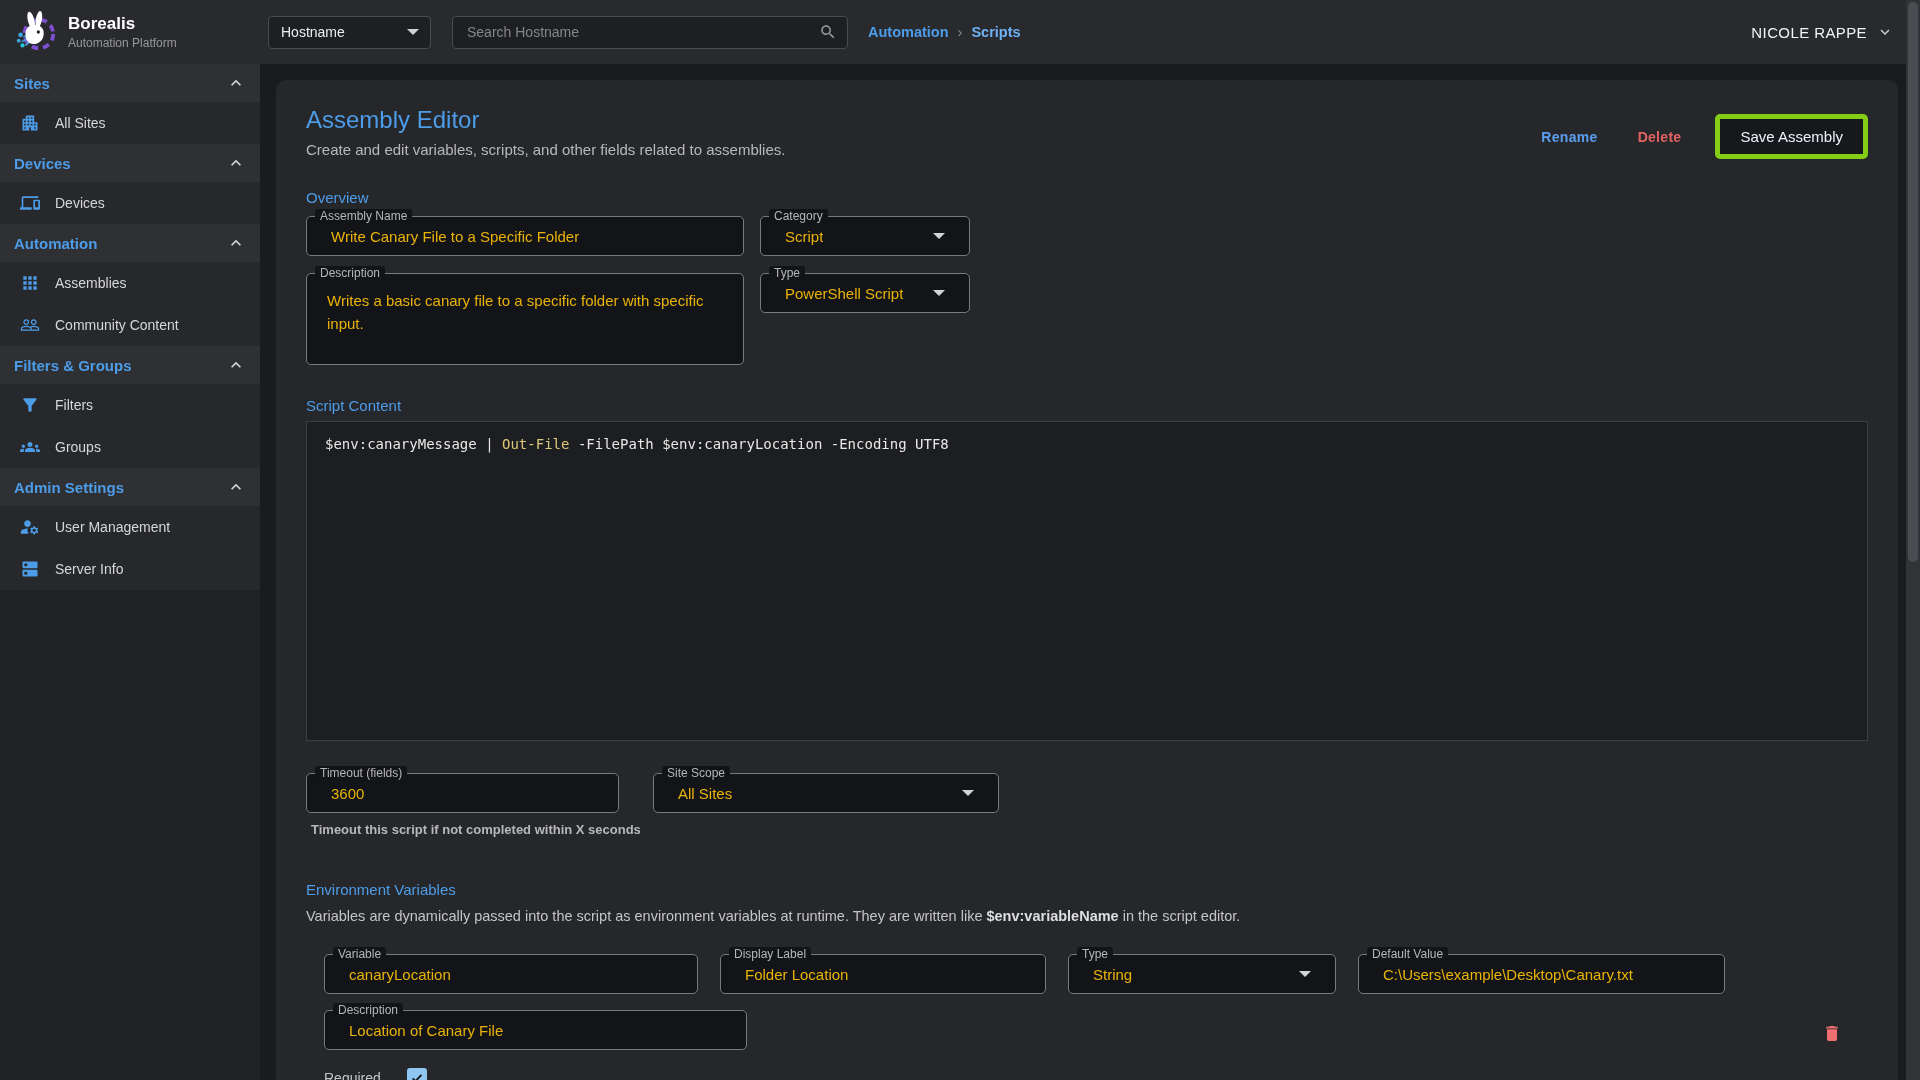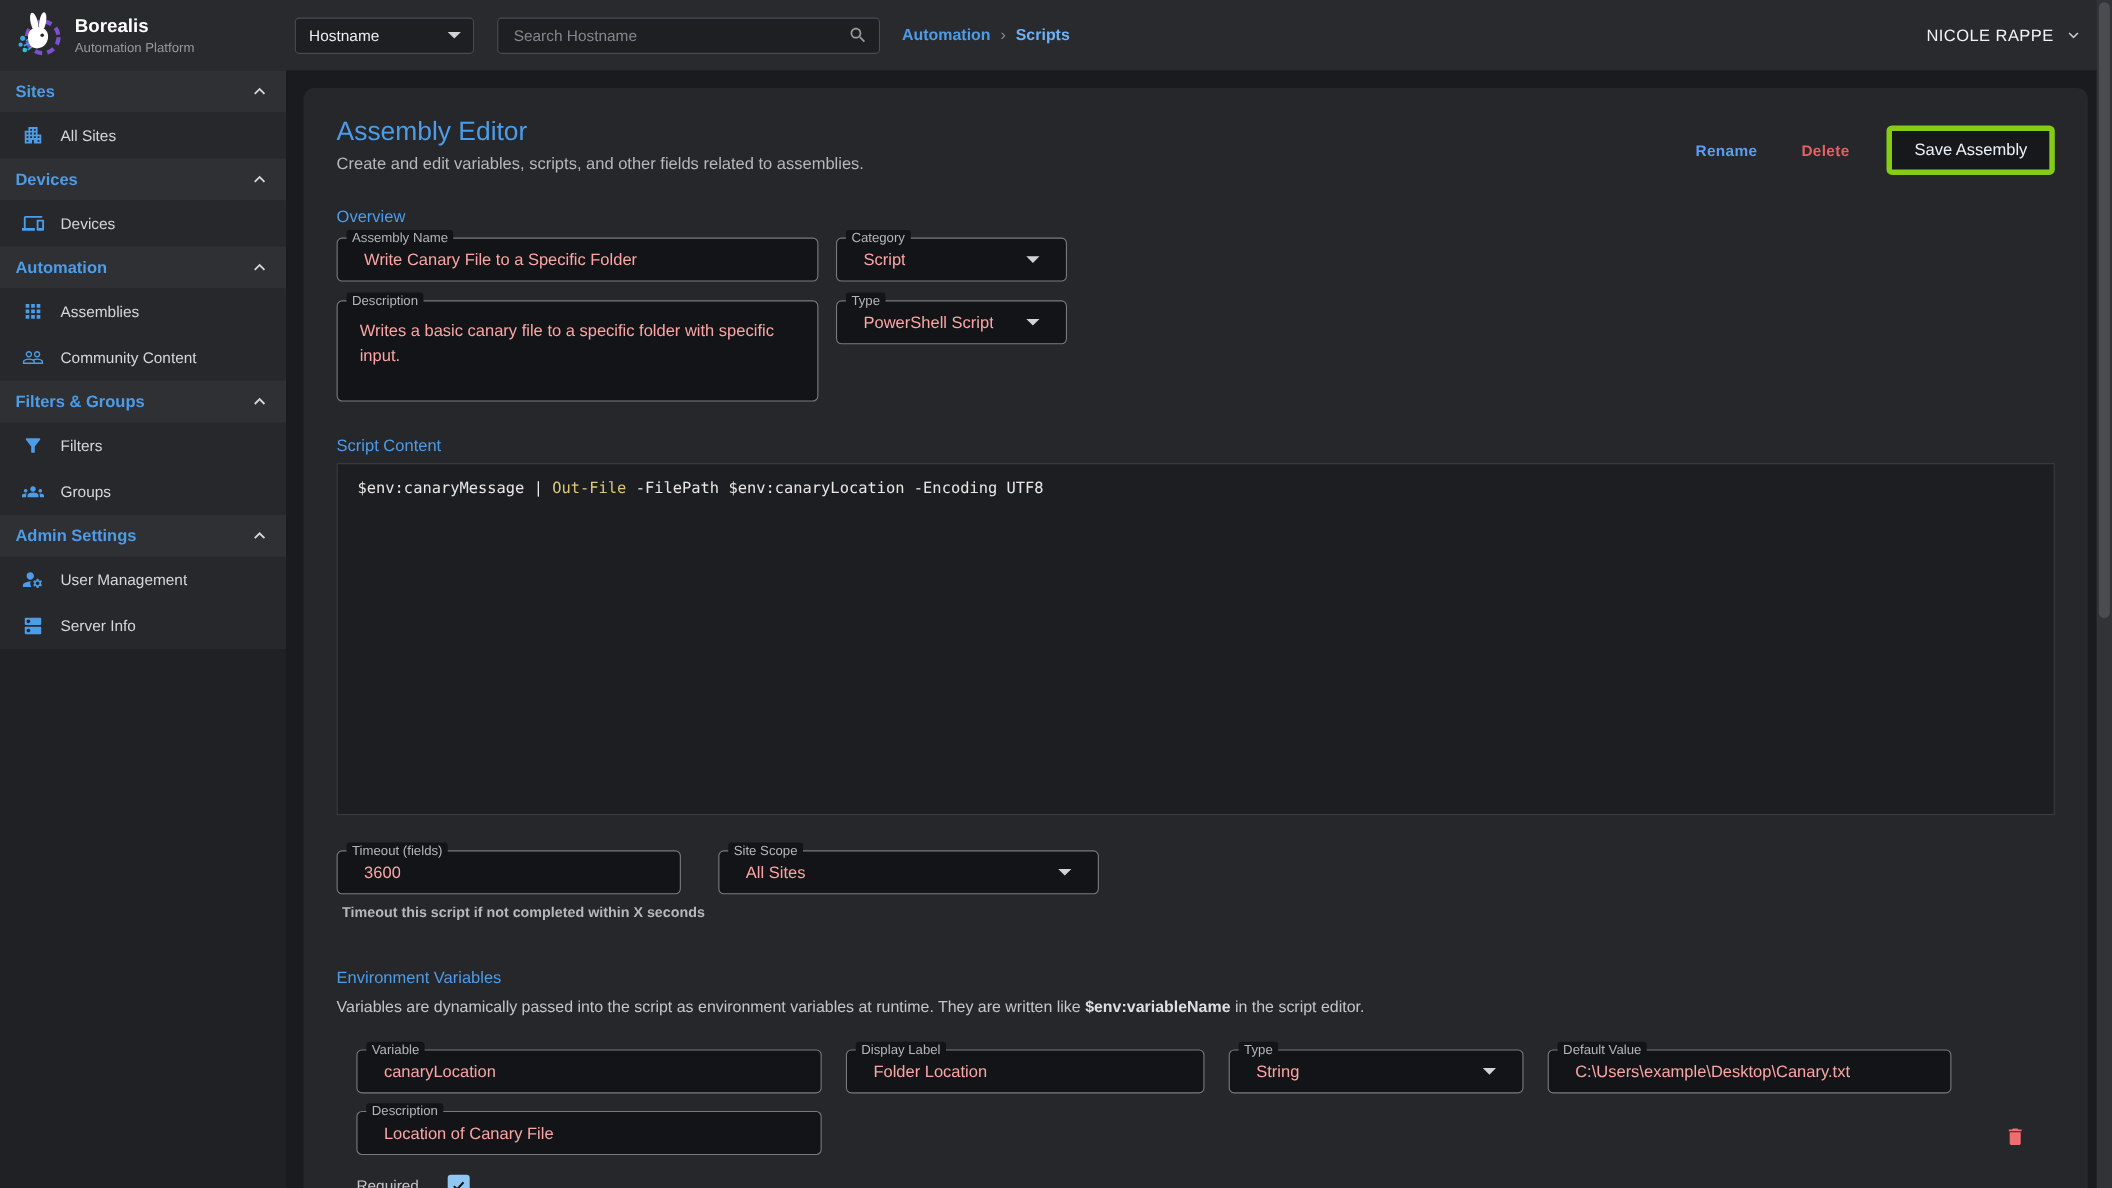--- a/index.html
+++ b/index.html
@@ -23,21 +23,21 @@
   .nav-header svg { width:20px; height:20px; fill:#d6d7da; }
   .nav-item { height:42px; display:flex; align-items:center; gap:15px; padding:0 16px 0 20px; color:#d6d7da; font-size:14px; cursor:pointer; }
   .nav-item svg { width:20px; height:20px; fill:#4d9ce8; flex:none; }
 
   
   .main { flex:1; min-width:0; display:flex; flex-direction:column; }
   .topbar { height:64px; flex:none; background:#292a2e; display:flex; align-items:center; padding:0 26px 0 8px; }
   .tb-select { width:163px; height:33px; background:#1e1f23; border:1px solid #4a4b50; border-radius:4px;
                display:flex; align-items:center; justify-content:space-between; padding:0 11px 0 12px;
                font-size:14px; color:#ecedef; cursor:pointer; }
-  .tb-search { width:348px; height:33px; margin-left:21px; background:#1e1f23; border:1px solid #4a4b50; border-radius:4px;
+  .tb-search { width:396px; height:33px; margin-left:21px; background:#1e1f23; border:1px solid #4a4b50; border-radius:4px;
                display:flex; align-items:center; padding:0 10px 0 12px; }
   .tb-search input { flex:1; background:transparent; border:0; outline:0; color:#e8e9eb; font-size:14px; font-family:inherit; }
   .tb-search input::placeholder { color:#85868b; }
   .tb-search svg { width:18px; height:18px; fill:#9a9b9f; flex:none; }
   .breadcrumb { margin-left:20px; display:flex; align-items:center; gap:9px; font-size:14.5px; font-weight:bold; }
   .crumb { color:#4d9ce8; cursor:pointer; }
   .crumb.current { color:#6fb1f5; }
   .crumb-sep { color:#8a8b90; font-weight:normal; }
   .user { margin-left:auto; display:flex; align-items:center; gap:9px; color:#f2f3f5; font-size:15px; letter-spacing:0.4px; cursor:pointer; }
   .user svg { width:18px; height:18px; fill:#c9cacd; }
@@ -57,21 +57,21 @@
   .btn-save { background:#17181c; border:5px solid #84cc16; color:#edf3fa; font-family:inherit;
               font-size:15px; padding:9px 20px; border-radius:5px; cursor:pointer; margin-left:10px; }
 
   .section-label { color:#4d9ce8; font-size:15px; }
 
   
   .field { position:relative; background:#131417; border:1px solid #797a7f; border-radius:5px;
            height:40px; display:flex; align-items:center; padding:0 24px; }
   .flabel { position:absolute; top:-8px; left:8px; background:#131417; border-radius:3px;
             padding:0 5px; font-size:12px; color:#b5b6ba; line-height:15px; white-space:nowrap; }
-  .fvalue { font-size:15px; color:#fca5a5; white-space:nowrap; overflow:hidden; }
+  .fvalue { font-size:15px; color:#eab308; white-space:nowrap; overflow:hidden; }
   .field.select { justify-content:space-between; cursor:pointer; }
   .caret { width:0; height:0; border-left:6px solid transparent; border-right:6px solid transparent;
            border-top:6px solid #d2d3d7; flex:none; margin-left:10px; }
   .field.textarea { height:92px; align-items:flex-start; padding:15px 16px 0 20px; }
   .field.textarea .fvalue { white-space:normal; line-height:1.55; }
 
   .row { display:flex; align-items:flex-start; }
   .w-name { width:438px; } .w-cat { width:210px; } .w-type { width:210px; }
   .g16 { gap:16px; } .g34 { gap:34px; }
   .w-timeout { width:313px; } .w-scope { width:346px; }
@@ -81,21 +81,21 @@
             color:#e8e8e6; line-height:1.4; }
   .kw { color:#dcc77a; }
 
   .helper { margin:9px 0 0 5px; font-size:13px; font-weight:600; color:#b7b8bc; }
 
   .env-desc { margin-top:10px; font-size:14.5px; color:#c4c5c9; }
   .env-desc b { color:#dedfe2; }
 
   .var-block { margin:30px 0 0 18px; position:relative; }
   .vg { gap:22px; }
-  .w-var { width:423px;align-items:center; } .w-dlabel { width:326px; } .w-vtype { width:268px; } .w-default { width:367px; }
+  .w-var { width:374px;align-items:center; } .w-dlabel { width:326px; } .w-vtype { width:268px; } .w-default { width:367px; }
   .w-vdesc { width:423px; }
   .req-row { display:flex; align-items:center; gap:26px; margin-top:18px; }
   .req-label { font-size:14px; color:#c4c5c9; }
   .checkbox { width:20px; height:20px; background:#8fc6f2; border-radius:3px;
               display:flex; align-items:center; justify-content:center; cursor:pointer; }
   .checkbox svg { width:14px; height:14px; stroke:#17181b; stroke-width:3.2; fill:none; }
   .trash-btn { position:absolute; right:22px; top:64px; background:none; border:none; padding:4px; cursor:pointer; }
   .trash-btn svg { width:20px; height:23px; fill:#ee6f6f; }
 
   .scrollbar { position:absolute; right:0; top:0; width:14px; height:1080px; background:#323337; z-index:50; }

